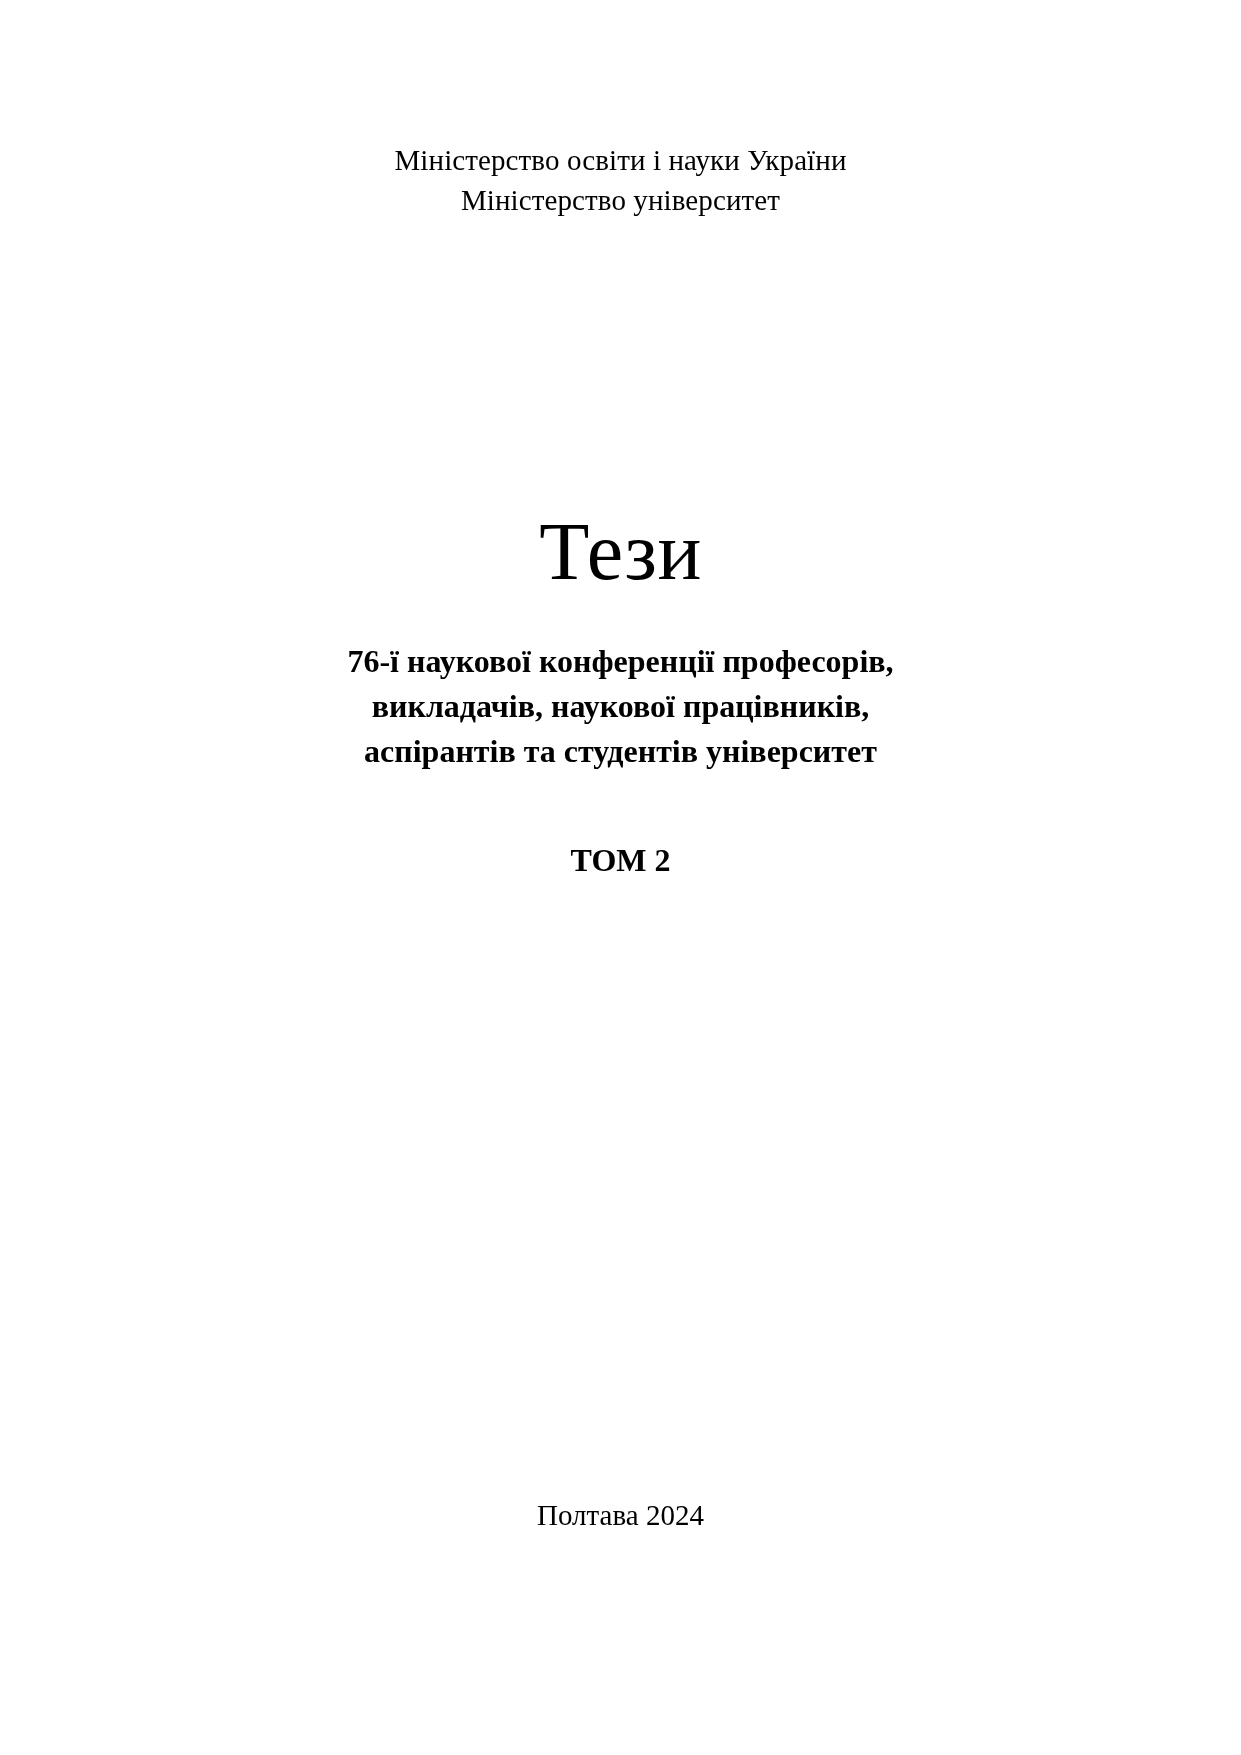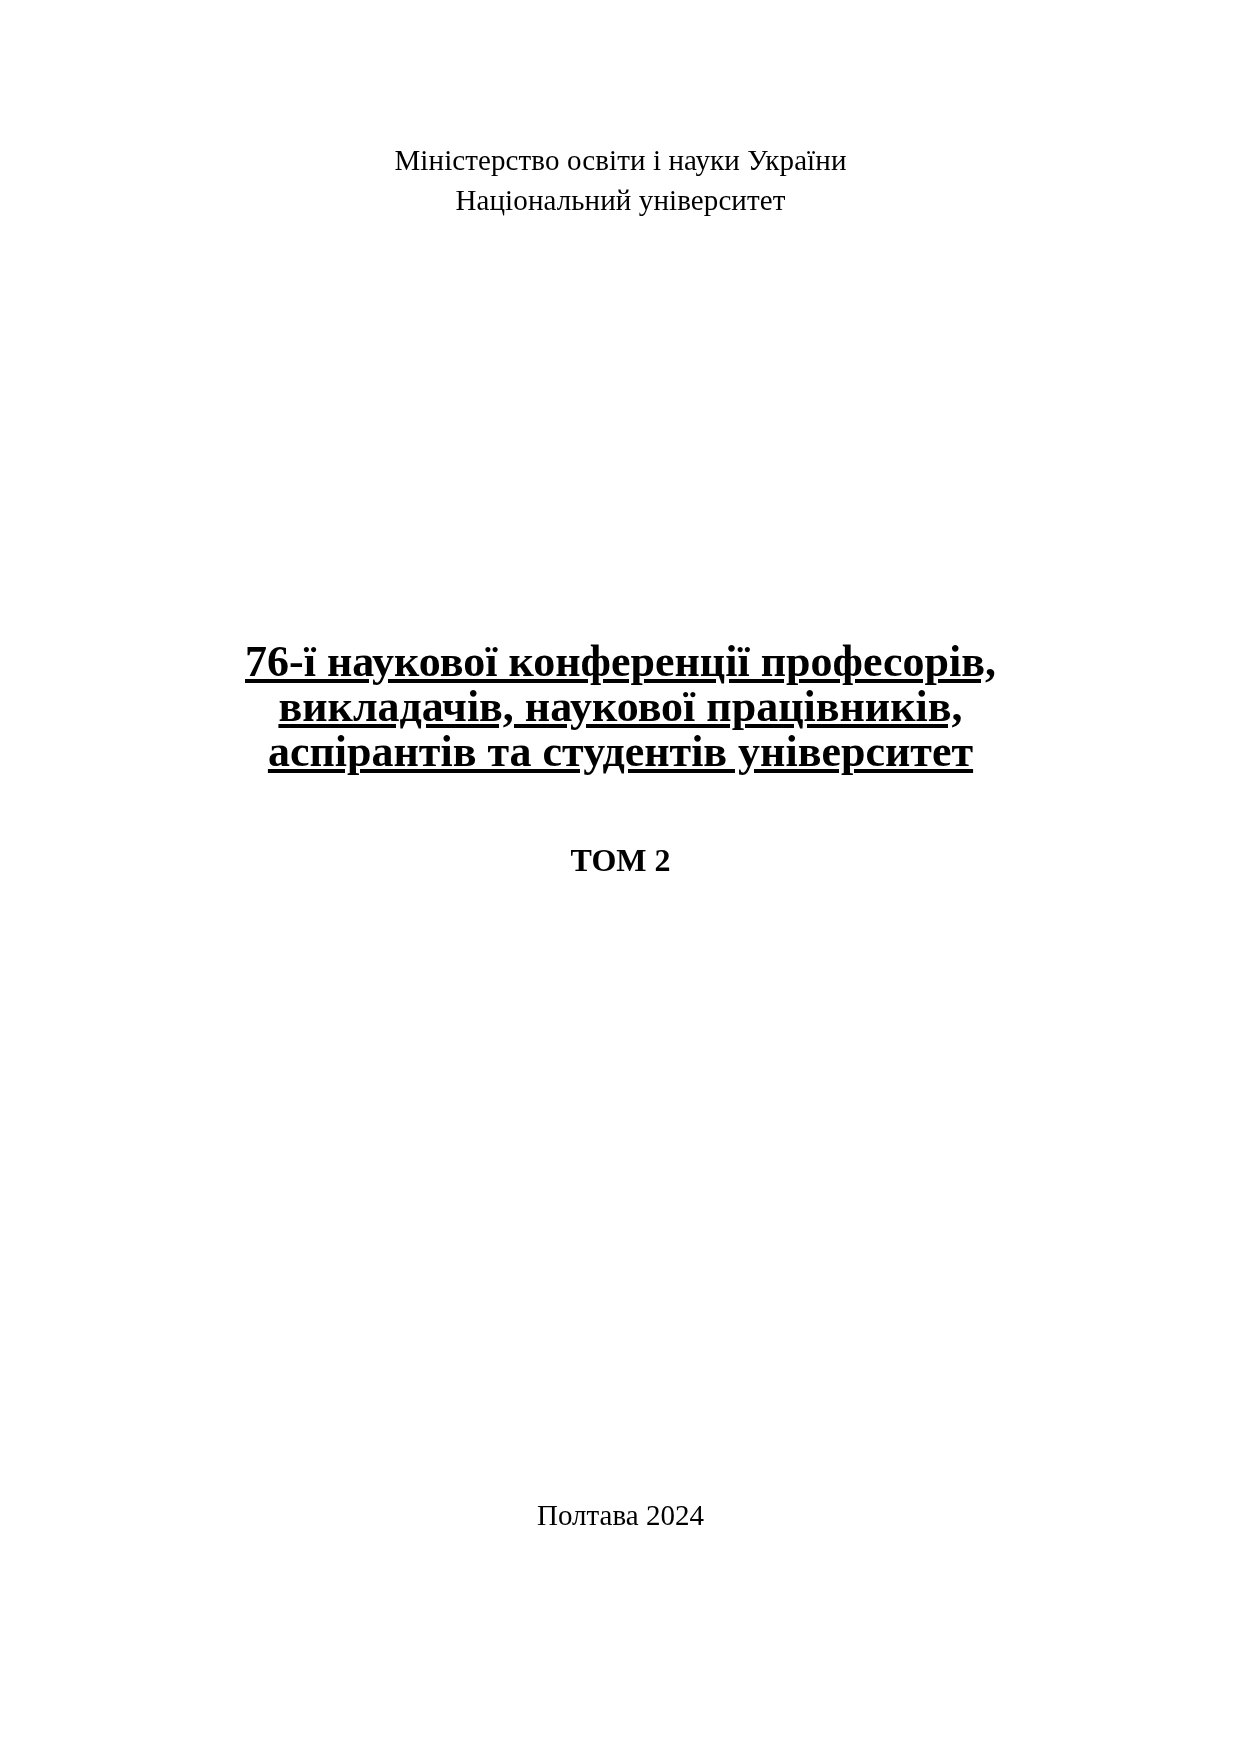--- a/index.html
+++ b/index.html
@@ -44,23 +44,22 @@
     font-size: 82px;
     line-height: 96px;
     font-weight: normal;
     letter-spacing: 0.5px;
   }
 
   
   .subtitle {
     top: 627px;
     font-weight: bold;
-    font-size: 44px;
+    font-size: 32px;
     line-height: 45px;
-    text-decoration: underline;
   }
   .subtitle .sub-line {
     display: block;
     white-space: nowrap;
   }
 
   
   .volume {
     top: 828px;
     font-weight: bold;
@@ -84,23 +83,24 @@
     text-align: center;
   }
 </style>
 </head>
 <body>
 
 <div class="page">
 
   <div class="center-col org-block">
     <div class="org-line">Міністерство освіти і науки України</div>
-    <div class="org-line">Національний університет</div>
+    <div class="org-line">Міністерство університет</div>
   </div>
 
+  <div class="center-col main-title">Тези</div>
 
   <div class="center-col subtitle">
     <span class="sub-line">76-ї наукової конференції професорів,</span>
     <span class="sub-line">викладачів, наукової працівників,</span>
     <span class="sub-line">аспірантів та студентів університет</span>
   </div>
 
   <div class="center-col volume">ТОМ 2</div>
 
 

